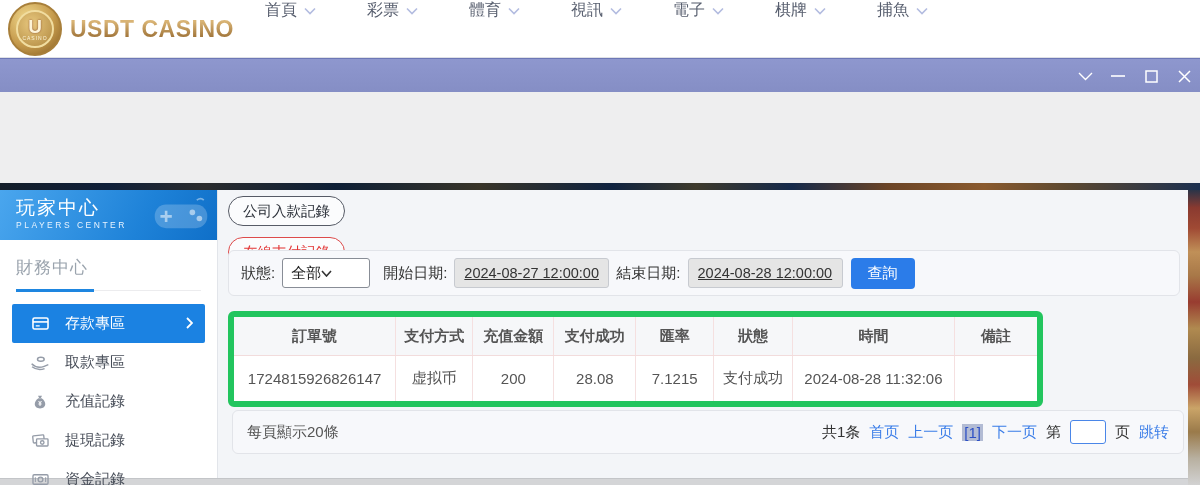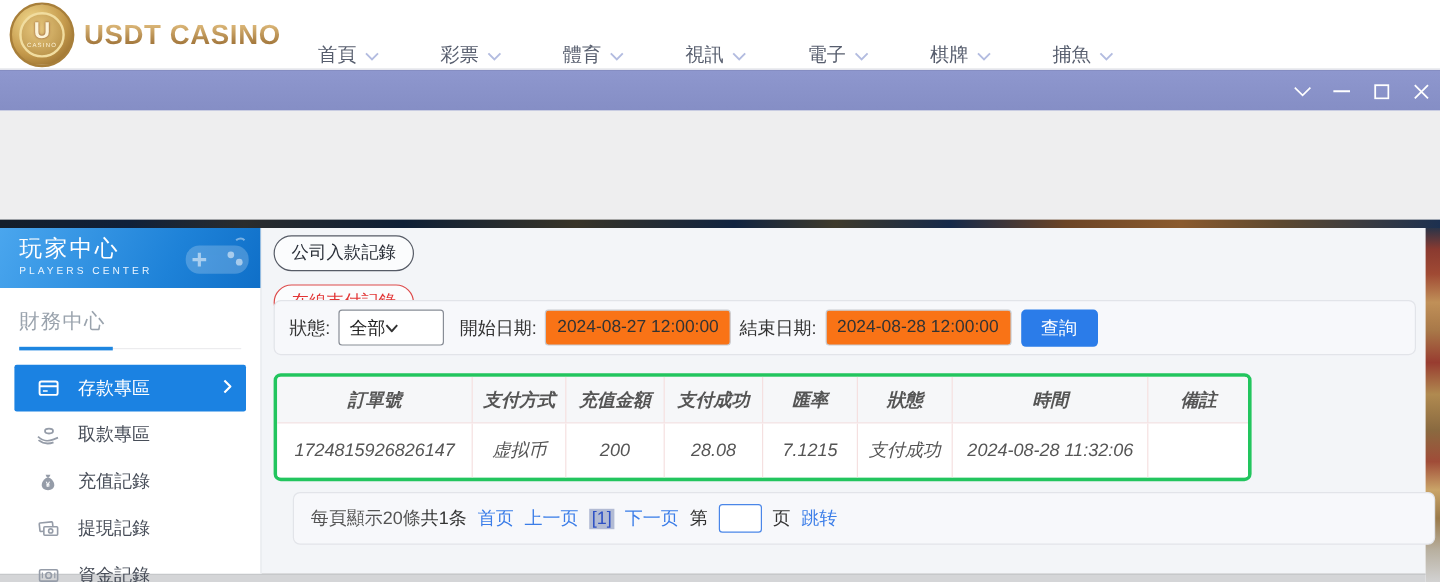--- a/index.html
+++ b/index.html
@@ -16,21 +16,21 @@
   .coin-inner { width:38px; height:38px; border-radius:50%; border:2px solid #f1ddA0;
           background:radial-gradient(circle at 40% 35%, #e8c87e, #b08840);
           display:flex; flex-direction:column; align-items:center; justify-content:center; }
   .coin-u { font-size:19px; font-weight:800; color:#fdf4d8; text-shadow:0 0 2px #7a3a20; line-height:17px; }
   .coin-sub { font-size:5px; letter-spacing:1px; color:#fdf4d8; }
   .logo-text { font-size:23px; font-weight:800; letter-spacing:.5px; color:#ad7f46; }
   @supports (-webkit-background-clip: text) {
     .logo-text { background:linear-gradient(180deg,#d9b475 20%,#96692f 90%);
                  -webkit-background-clip:text; background-clip:text; color:transparent; }
   }
-  .nav { position:absolute; left:265px; top:0; height:57px; display:flex; align-items:flex-end; gap:51px; }
+  .nav { position:absolute; left:265px; top:0; height:57px; display:flex; align-items:flex-start; gap:51px; }
   .nav-item { display:flex; align-items:center; gap:7px; font-size:16px; color:#575e6e; cursor:pointer; }
 
   
   .titlebar { position:absolute; left:0; top:58px; width:1200px; height:34px;
               background:linear-gradient(#8e97ce,#858ec5); border-top:1px solid #6d77b6; z-index:4; }
   .win-controls { position:absolute; right:8px; top:0; height:34px; display:flex; align-items:center; gap:17px; }
   .wc { width:16px; height:16px; display:flex; align-items:center; justify-content:center; cursor:pointer; }
 
   
   .grayband { position:absolute; left:0; top:92px; width:1200px; height:91px; background:#eeeeef; }
@@ -72,39 +72,39 @@
          background:#fbfcfd; border:1px solid #565b66; color:#2b3039; cursor:pointer; }
   .tab.red { border-color:#dd4b4b; color:#e23434; }
 
   .filter-card { position:absolute; left:228px; top:250px; width:952px; height:46px;
                  background:#f7f8fb; border:1px solid #e2e4e9; border-radius:6px;
                  display:flex; align-items:center; padding:0 12px; gap:7px; }
   .f-label { font-size:15px; color:#333; white-space:nowrap; }
   .select-box { width:88px; height:30px; background:#fff; border:1px solid #888d96; border-radius:3px;
                 display:flex; align-items:center; justify-content:flex-start; padding:0 8px;
                 font-size:15px; color:#222; cursor:pointer; margin-right:6px; }
-  .inputbox { width:155px; height:30px; background:#f97316; border:1px solid #c7cad0; border-radius:3px;
-              padding:6px 9px; font-size:14.5px; color:#333; font-family:"Liberation Sans",sans-serif; }
+  .inputbox { width:155px; height:30px; background:#e5e5e5; border:1px solid #c7cad0; border-radius:3px;
+              padding:6px 9px; font-size:14.5px; color:#333; font-family:"Liberation Sans",sans-serif;text-decoration:underline; }
   .search-btn { height:31px; padding:0 17px; margin-left:1px; background:#2b7ce9; color:#fff;
                 border:none; border-radius:4px; font-size:15px; cursor:pointer;
                 font-family:"Liberation Sans",sans-serif; }
 
   .table-card { position:absolute; left:228px; top:311px; width:815px; background:#fff;
-                border:3px solid #22c55e; border-radius:6px; overflow:hidden;font-style:italic; }
+                border:6px solid #22c55e; border-radius:6px; overflow:hidden; }
   .t-head, .t-row { display:grid; grid-template-columns:20.2% 9.6% 10.1% 10.2% 9.7% 9.8% 20.2% auto; }
   .t-head { height:39px; background:#f6f7f9; border-bottom:1px solid #f2dcdc; }
   .t-head .t-cell { font-weight:bold; color:#555; }
   .t-row { height:45px; background:#fff; }
   .t-cell { display:flex; align-items:center; justify-content:center; font-size:15px; color:#555;
             border-right:1px solid #f5e0e0; }
   .t-cell:last-child { border-right:none; }
 
-  .pagination-card { position:absolute; left:244px; top:410px; width:952px; height:44px;
+  .pagination-card { position:absolute; left:232px; top:410px; width:952px; height:44px;
                      background:#f7f8fb; border:1px solid #e2e4e9; border-radius:6px;
-                     display:flex; align-items:center; padding:0 14px; }
+                     display:flex; align-items:center; justify-content:space-between; padding:0 14px; }
   .pg-left { font-size:15px; color:#555; }
   .pg-right { display:flex; align-items:center; gap:9px; font-size:15px; color:#333; }
   .plink { color:#3b7de8; cursor:pointer; text-decoration:none; }
   .pcur { background:#b2bbd4; color:#2d50c5; padding:0 2px; cursor:pointer; }
   .jump-input { width:36px; height:24px; border:1px solid #4a86e8; border-radius:3px; background:#fff;
                 font-size:14px; text-align:center; }
 </style>
 </head>
 <body>
 

